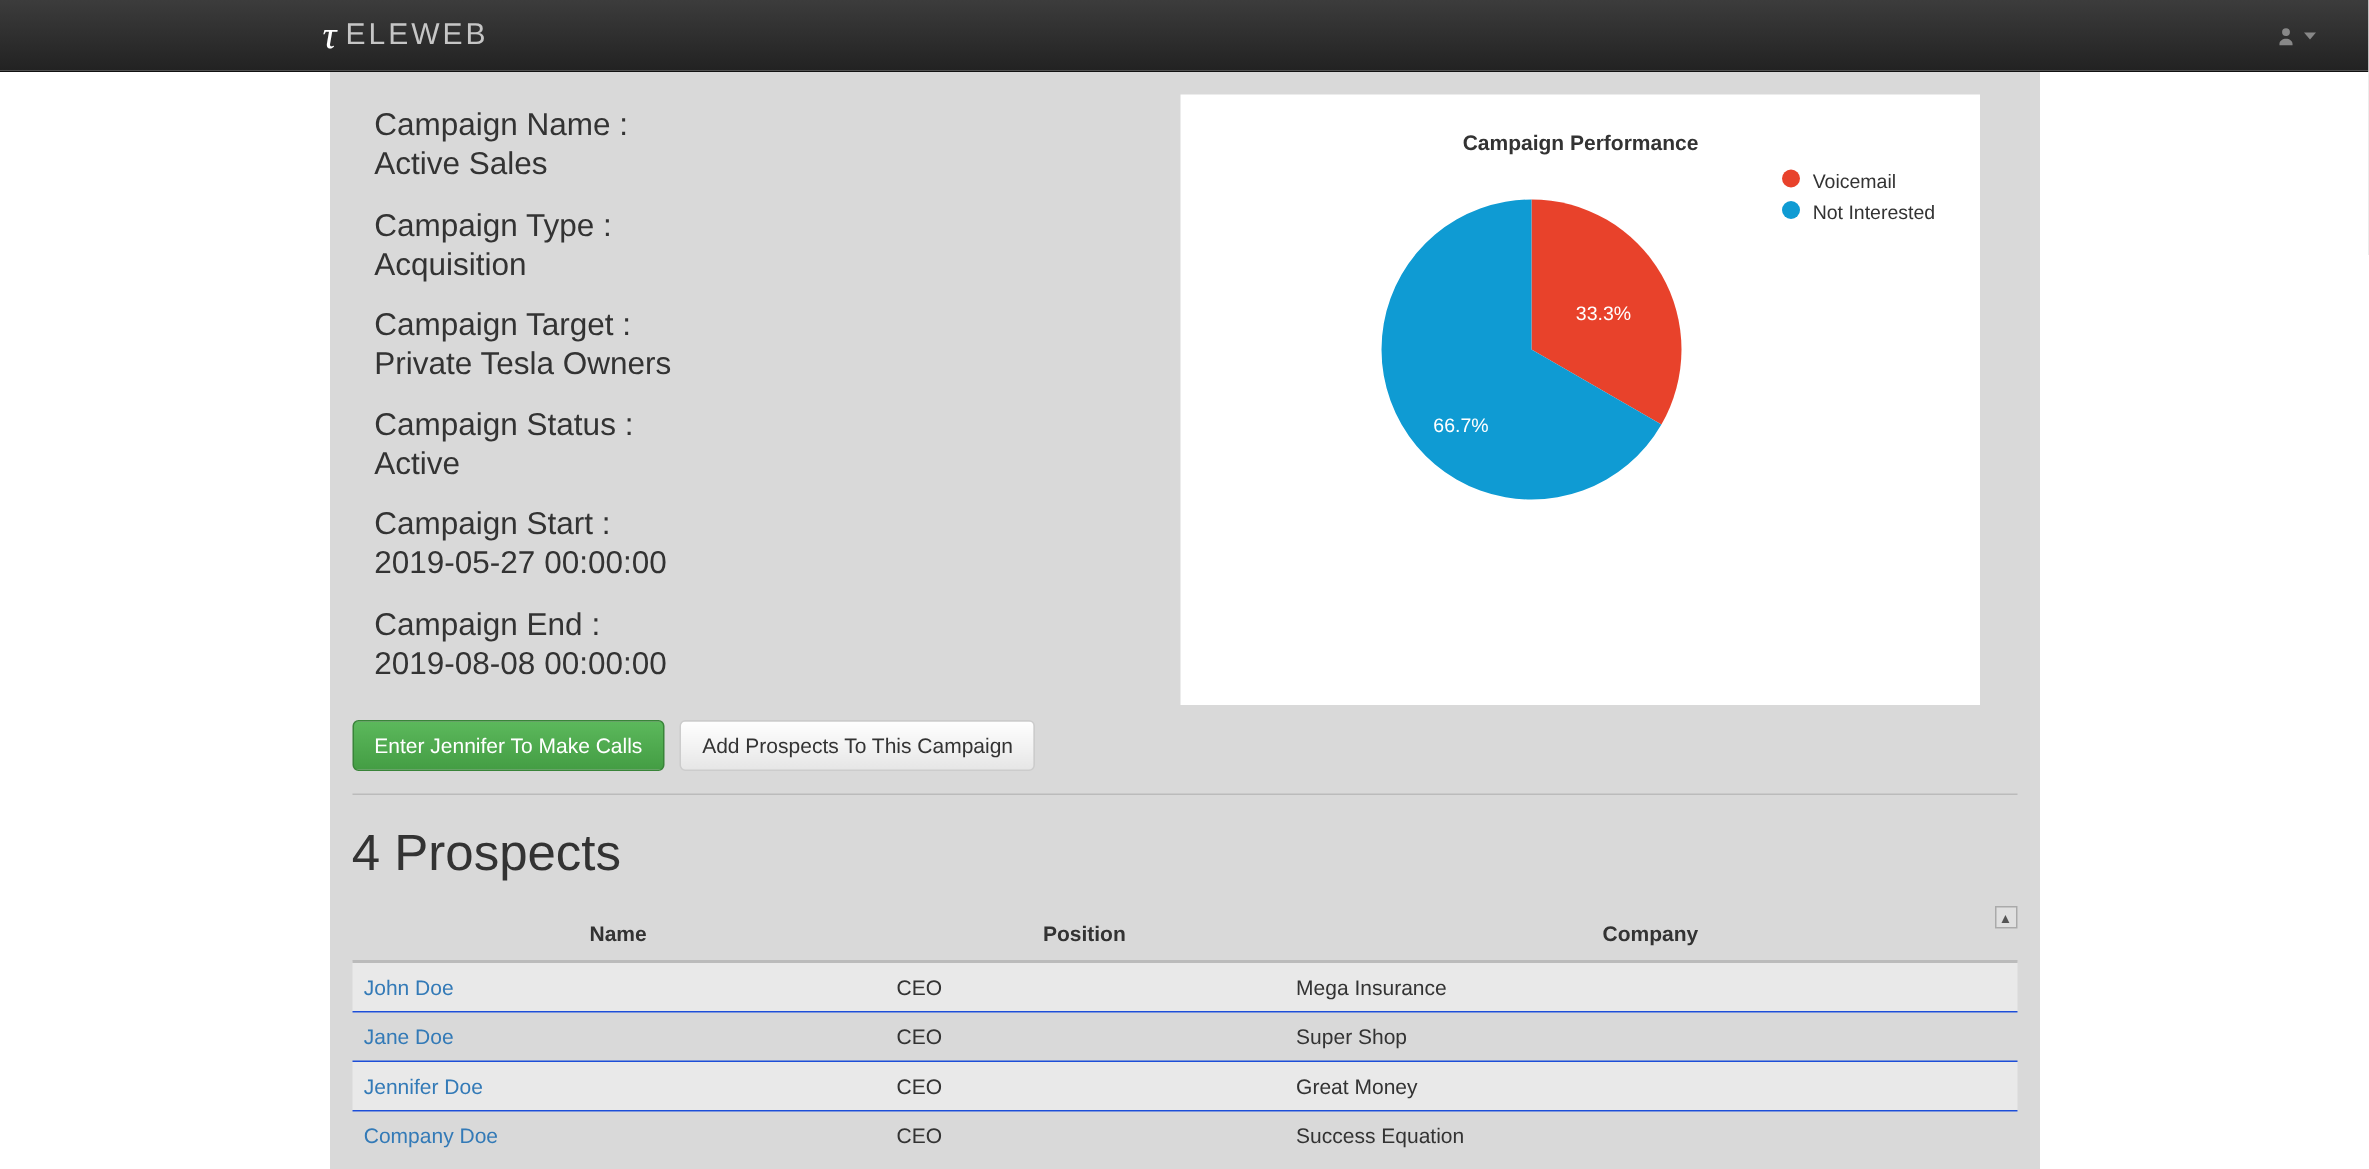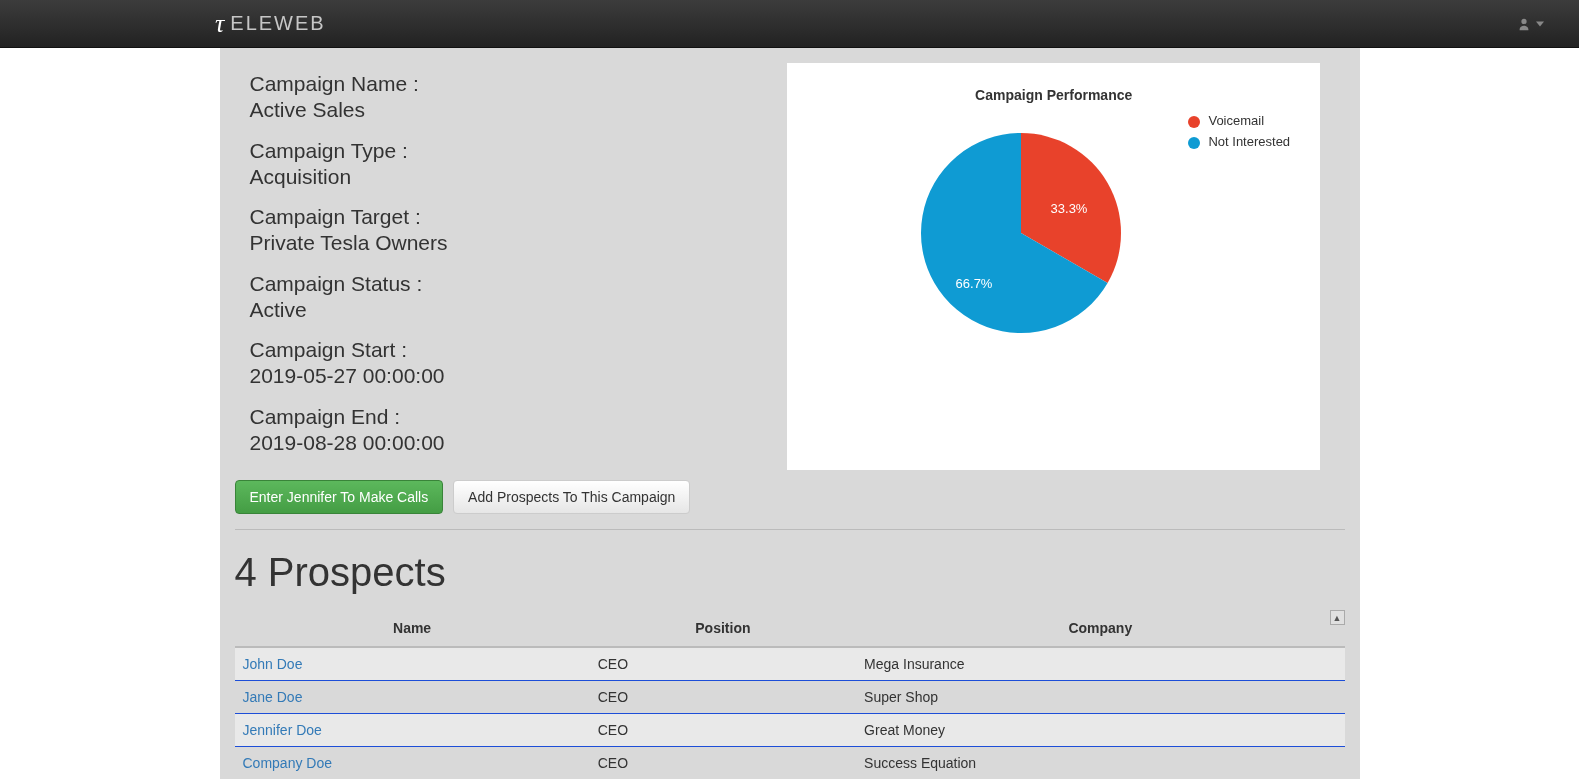--- a/index.html
+++ b/index.html
@@ -85,21 +85,21 @@
       height: 300px;
     }
     .legend {
       position: absolute;
       top: 0;
       right: 10px;
       font-size: 13px;
     }
     .legend-item {
       display: flex;
-      align-items: flex-end;
+      align-items: flex-start;
       margin-bottom: 6px;
     }
     .legend-swatch {
       width: 12px;
       height: 12px;
       border-radius: 50%;
       margin-right: 8px;
     }
     .pie-wrap {
       position: absolute;
@@ -128,21 +128,21 @@
       color: #fff;
     }
     .btn-default {
       background: linear-gradient(to bottom, #fff 0%, #e6e6e6 100%);
       border-color: #ccc;
     }
     
     hr { border: none; border-top: 1px solid #bbb; margin: 10px 0 20px 0; }
     
     .prospects-title {
-      font-size: 40px;
+      font-size: 34px;
       color: #333;
       margin-bottom: 15px;
       font-weight: 500;
     }
     
     .table-wrap { position: relative; }
     table {
       width: 100%;
       border-collapse: collapse;
       background: transparent;
@@ -216,21 +216,21 @@
       <div class="info-block">
         <span class="info-label">Campaign Status :</span>
         <span class="info-value">Active</span>
       </div>
       <div class="info-block">
         <span class="info-label">Campaign Start :</span>
         <span class="info-value">2019-05-27 00:00:00</span>
       </div>
       <div class="info-block">
         <span class="info-label">Campaign End :</span>
-        <span class="info-value">2019-08-28 00:00:00</span>
+        <span class="info-value">2019-08-08 00:00:00</span>
       </div>
     </div>
 
     <div class="chart-col">
       <div class="chart-title">Campaign Performance</div>
       <div class="chart-area">
         <div class="legend">
           <div class="legend-item">
             <span class="legend-swatch" style="background:#e8422b"></span>
             <span>Voicemail</span>

